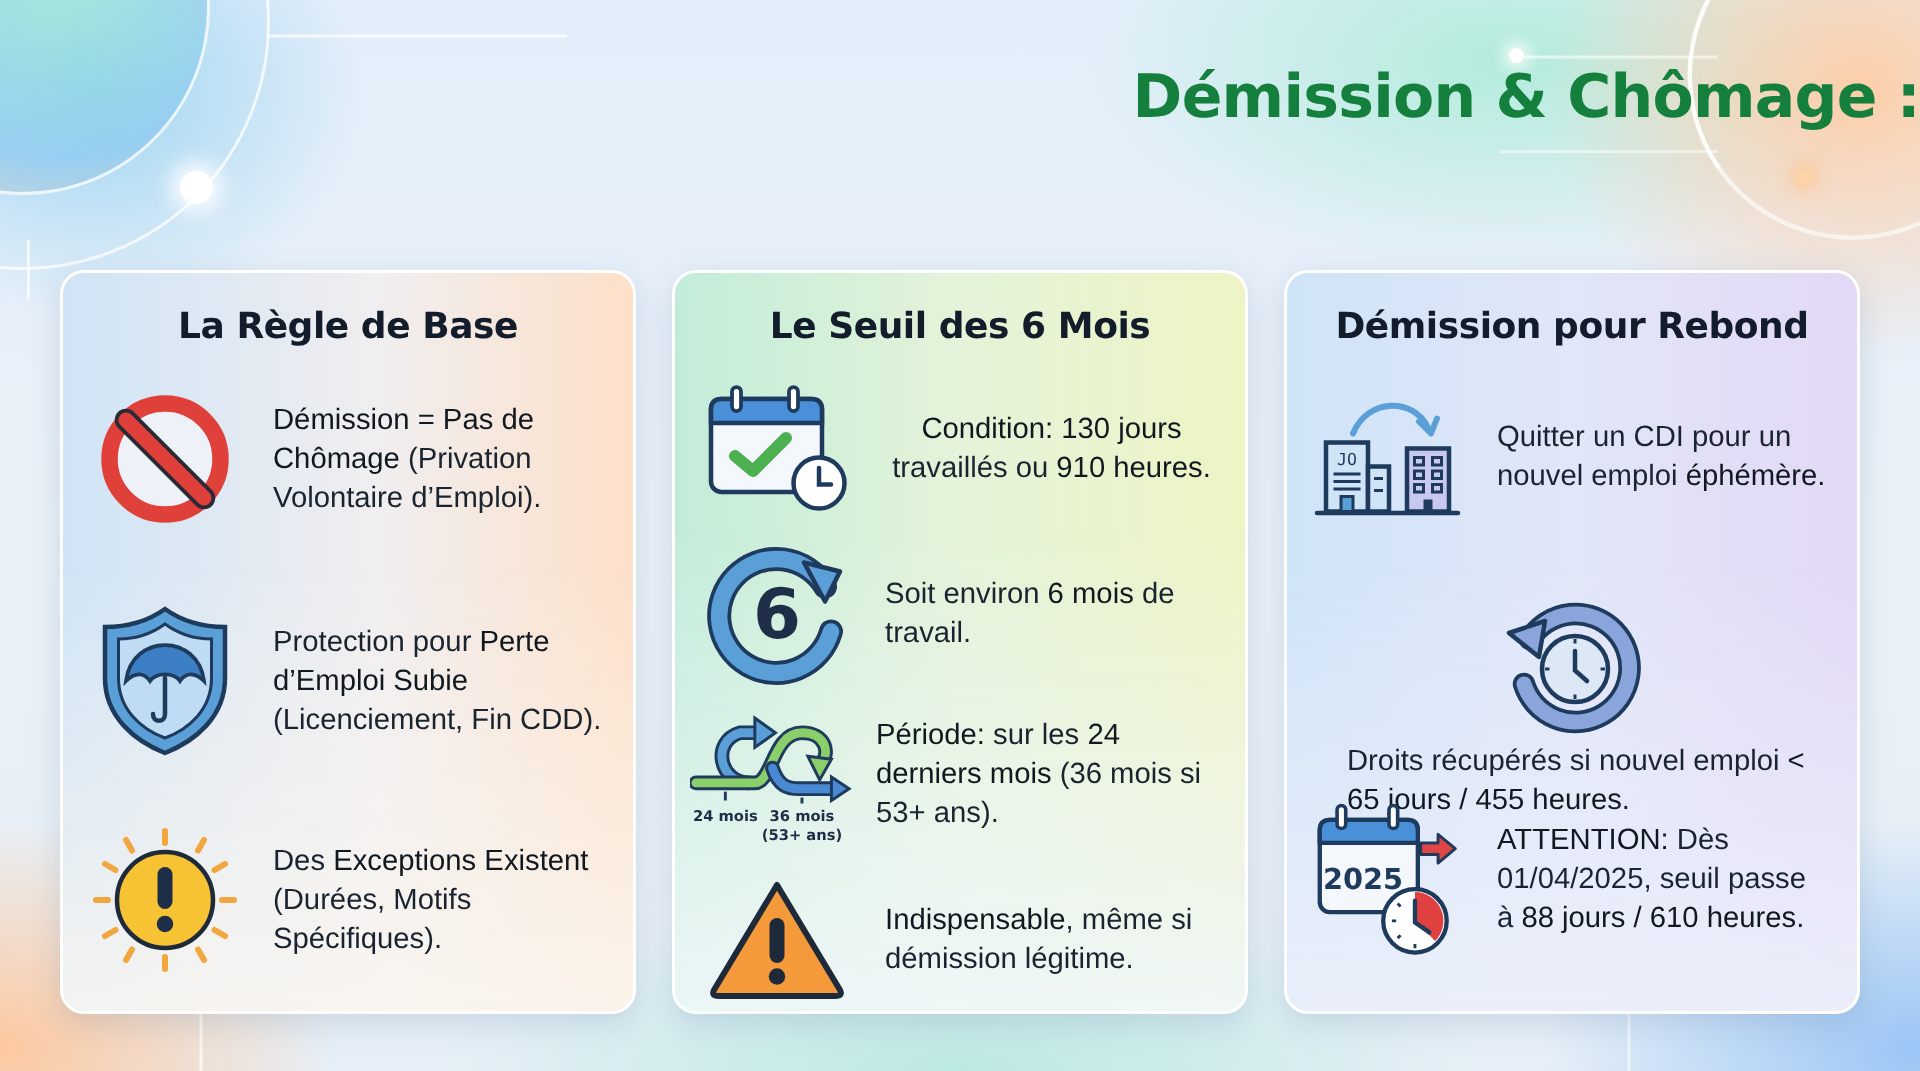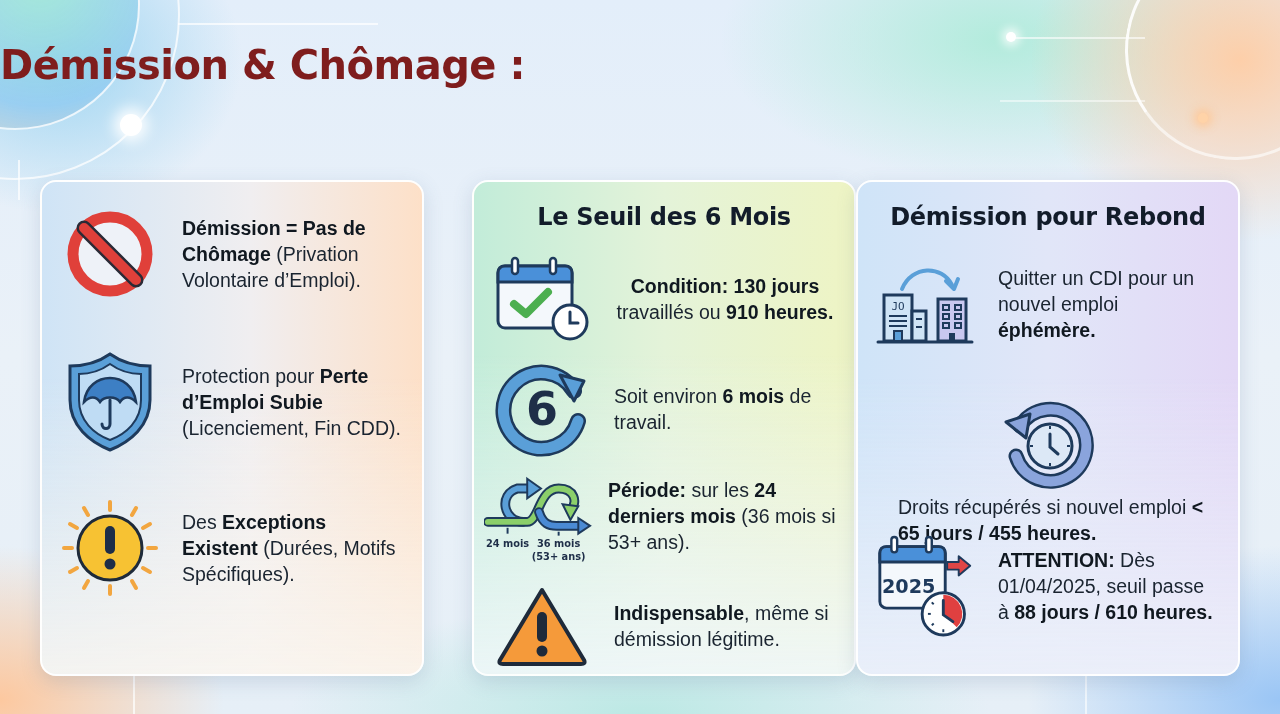--- a/index.html
+++ b/index.html
@@ -31,54 +31,54 @@
            border-left: 3px solid rgba(255,255,255,0.9); border-bottom: 3px solid rgba(255,255,255,0.6);
            border-top: 3px solid transparent; border-right: 3px solid transparent; transform: rotate(10deg); }
   .dot2 { left: 1006px; top: 32px; width: 10px; height: 10px; border-radius: 50%; background: #fff; box-shadow: 0 0 10px 4px rgba(255,255,255,0.8); }
   .line-h2 { left: 1010px; top: 37px; width: 135px; height: 2px; background: rgba(255,255,255,0.6); }
   .line-h3 { left: 1000px; top: 100px; width: 145px; height: 2px; background: rgba(255,255,255,0.5); }
   .dot3 { left: 1198px; top: 113px; width: 10px; height: 10px; border-radius: 50%; background: #ffd3a8; box-shadow: 0 0 10px 4px rgba(255,200,150,0.9); }
   .line-v2 { left: 133px; top: 676px; width: 2px; height: 38px; background: rgba(255,255,255,0.7); }
   .line-v3 { left: 1085px; top: 676px; width: 2px; height: 38px; background: rgba(255,255,255,0.6); }
 
   .title {
-    position: absolute; left: 0; top: 40px; width: 1280px; text-align: left;
+    position: absolute; left: 0; top: 40px; width: 1280px; text-align: right;
     font-family: "DejaVu Sans", sans-serif; font-weight: bold; font-size: 40px; line-height: 50px;
-    color: #7f1d1d; letter-spacing: -0.5px;
+    color: #15803d; letter-spacing: -0.5px;
   }
 
   .card {
     position: absolute; top: 180px; width: 384px; height: 496px;
     border-radius: 16px;
     border: 2.5px solid rgba(255,255,255,0.95);
     box-shadow: 0 6px 20px rgba(70,100,140,0.18);
     padding: 20px 18px 0 18px;
   }
   .card-1 { left: 40px;
     background:
       linear-gradient(180deg, rgba(255,255,255,0) 40%, rgba(250,246,240,0.85) 100%),
       linear-gradient(90deg, #cfe4f6 0%, #f0eef0 55%, #fde0c8 100%); }
-  .card-2 { left: 472px;
+  .card-2 { left: 448px;
     background:
       linear-gradient(180deg, rgba(255,255,255,0) 35%, rgba(240,247,250,0.9) 100%),
       linear-gradient(90deg, #c2ecd9 0%, #e4f3d9 50%, #eef4c4 100%); }
   .card-3 { left: 856px;
     background:
       linear-gradient(180deg, rgba(255,255,255,0) 40%, rgba(236,240,250,0.9) 100%),
       linear-gradient(90deg, #cfe4f8 0%, #e1e6f8 50%, #e3d8f6 100%); }
 
   .card-title {
     text-align: center; font-family: "DejaVu Sans", sans-serif; font-weight: bold;
     font-size: 24px; line-height: 30px; color: #121c2a; margin-bottom: 22px; letter-spacing: -0.3px;
   }
 
   .item { display: flex; align-items: center; margin-bottom: 0; }
   .item .icon { width: 100px; height: 100px; flex: 0 0 100px; display: flex; align-items: center; justify-content: center; }
   .item .text { margin-left: 22px; font-size: 19.5px; line-height: 26px; color: #1a2430; }
-  .item .text b { font-weight: bold; color: #101820; }
+  .item .text b { font-weight: normal; color: #101820; }
 
   .c1-i1 { height: 104px; margin-bottom: 44px; }
   .c1-i2 { height: 104px; margin-bottom: 44px; }
   .c1-i3 { height: 100px; align-items: center; }
 
   .c2-i1 { height: 90px; margin-bottom: 20px; text-align: center; }
   .c2-i2 { height: 90px; margin-bottom: 14px; }
   .c2-i3 { height: 96px; margin-bottom: 20px; }
   .c2-i4 { height: 84px; }
 
@@ -100,20 +100,21 @@
 <div class="deco line-h3"></div>
 <div class="deco dot3"></div>
 <div class="deco line-v2"></div>
 <div class="deco line-v3"></div>
 
 <h1 class="title">
   <span>Démission &amp; Chômage :</span><br>
 </h1>
 
 <section class="card card-1">
+  <h2 class="card-title">La Règle de Base</h2>
 
   <div class="item c1-i1">
     <div class="icon">
       <svg width="96" height="96" viewBox="0 0 96 96">
         <circle cx="48" cy="48" r="40" fill="#eef2f8" stroke="#2a2a36" stroke-width="3"></circle>
         <circle cx="48" cy="48" r="37" fill="none" stroke="#e0403a" stroke-width="11"></circle>
         <line x1="22" y1="22" x2="74" y2="74" stroke="#2a2a36" stroke-width="15" stroke-linecap="round"></line>
         <line x1="22" y1="22" x2="74" y2="74" stroke="#e0403a" stroke-width="10" stroke-linecap="round"></line>
       </svg>
     </div>

